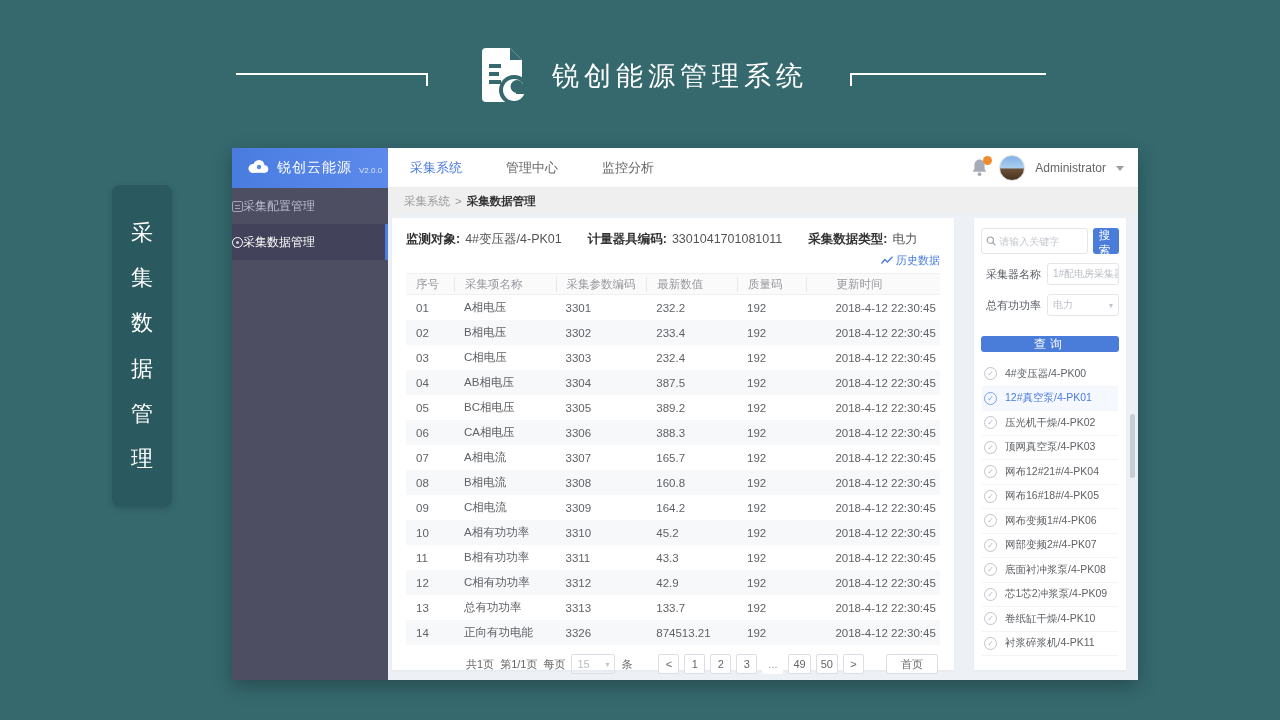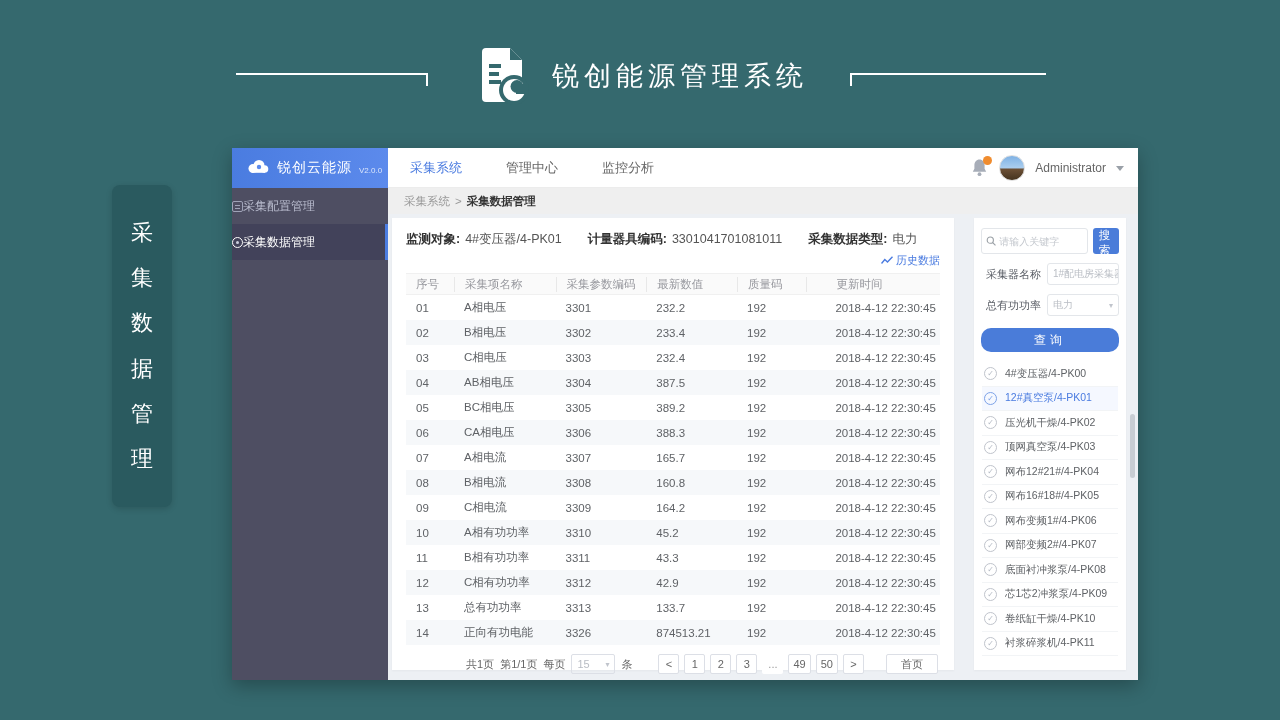--- a/index.html
+++ b/index.html
@@ -84,21 +84,21 @@
   .right-panel { position:absolute; left:586px; top:4px; width:152px; height:452px; background:#fff; box-shadow:0 1px 2px rgba(0,0,0,.04); }
   .search-row { display:flex; gap:5px; margin:10px 7px 0; }
   .search-input-wrap { flex:1; height:26px; border:1px solid #e3e6ea; border-radius:3px; background:#fff; display:flex; align-items:center; padding:0 4px; gap:3px; }
   .search-input-wrap input { border:none; outline:none; width:100%; font-size:10px; color:#666; font-family:"Liberation Sans", sans-serif; }
   .search-input-wrap input::placeholder { color:#c4c8ce; }
   .btn-blue { background:#4a7cd9; color:#fff; border:none; border-radius:3px; cursor:pointer; font-family:"Liberation Sans", sans-serif; }
   .search-btn { width:26px; height:26px; font-size:11.5px; letter-spacing:3px; }
   .field-row { display:flex; align-items:center; margin:9px 7px 0; }
   .field-label { width:66px; text-align:right; padding-right:6px; font-size:11px; color:#5a5e66; white-space:nowrap; }
   .select { flex:1; height:22px; border:1px solid #e3e6ea; border-radius:3px; display:flex; align-items:center; justify-content:space-between; padding:0 5px; color:#b9bdc4; font-size:10px; cursor:pointer; white-space:nowrap; overflow:hidden; }
-  .query-btn { display:block; margin:12px 7px 0; width:calc(100% - 14px); height:24px; font-size:12px; letter-spacing:4px;border-radius:10px; }
+  .query-btn { display:block; margin:20px 7px 0; width:calc(100% - 14px); height:16px; font-size:12px; letter-spacing:4px; }
   .device-list { margin:10px 8px 0; }
   .device { display:flex; align-items:center; gap:8px; height:24.5px; border-bottom:1px solid #f2f4f6; font-size:10.5px; color:#5f6266; cursor:pointer; padding-left:2px; }
   .device .check { width:13px; height:13px; border:1px solid #c0c4cc; border-radius:50%; color:#b4bac4; font-size:8px; line-height:11px; text-align:center; flex:0 0 auto; }
   .device.active { color:#4a7be0; background:#f5f8ff; }
   .device.active .check { border-color:#7da2e8; color:#7da2e8; }
 </style>
 </head>
 <body>
 
 <div class="banner-line left"></div>

